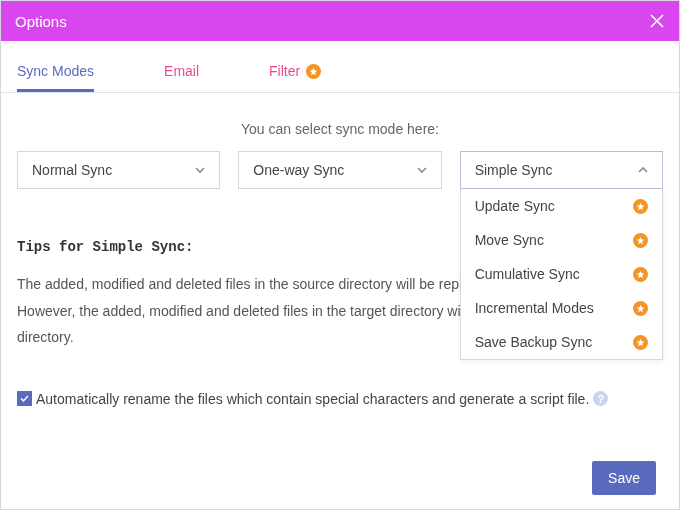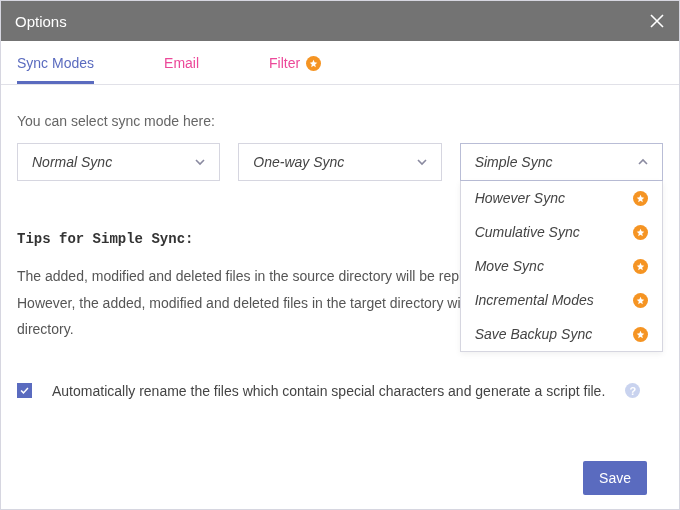--- a/index.html
+++ b/index.html
@@ -9,37 +9,37 @@
     font-size: 14px;
     color: #333;
     background: #fff;
     width: 680px;
     height: 510px;
     border: 1px solid #d6d6e0;
     position: relative;
     overflow: hidden;
   }
   .titlebar {
-    background: #737373;
+    background: #d946ef;
     color: #fff;
     height: 40px;
     display: flex;
     align-items: center;
     justify-content: space-between;
     padding: 0 14px;
     font-size: 15px;
   }
   .close-icon { width: 16px; height: 16px; cursor: pointer; }
   .close-icon svg { display: block; }
   .tabs {
     display: flex;
     align-items: flex-end;
     padding: 0 16px;
     border-bottom: 1px solid #e1e1e8;
-    height: 44px;
+    height: 52px;
     gap: 70px;
   }
   .tab {
     padding: 12px 0 10px 0;
     font-size: 14px;
     color: #ec4899;
     cursor: pointer;
     border-bottom: 3px solid transparent;
     display: flex;
     align-items: center;
@@ -52,35 +52,34 @@
   }
   .star-icon {
     width: 15px; height: 15px;
     display: inline-flex;
     align-items: center; justify-content: center;
     background: #f59423;
     border-radius: 50%;
   }
   .star-icon svg { width: 9px; height: 9px; fill: #fff; display:block;}
   .content { padding: 18px 16px 0 16px; position: relative; }
-  .hint { color: #666; margin: 10px 0 14px 0; }
+  .hint { color: #666; margin: 10px 0 14px 0; text-align: center; }
   .selects-row { display: flex; gap: 18px; }
   .select {
     flex: 1;
     border: 1px solid #d6d6e0;
     height: 38px;
     display: flex;
     align-items: center;
     justify-content: space-between;
     padding: 0 12px 0 14px;
     color: #444;
     cursor: pointer;
     background: #fff;
     position: relative;
-    font-style: italic;
   }
   .select.open { border-color: #b9bdd6; }
   .chev { width: 14px; height: 14px; }
   .chev svg { display:block; }
   .chev path { stroke: #8a8aa0; stroke-width: 1.6; fill: none; }
   .dropdown {
     position: absolute;
     top: 37px;
     left: -1px;
     right: -1px;
@@ -96,21 +95,21 @@
     justify-content: space-between;
     padding: 9px 14px;
     color: #444;
     cursor: pointer;
   }
   .tips-title { font-weight: 600; margin: 50px 0 16px 0; color: #333; font-family: Liberation Mono, monospace; }
   .tips-body { color: #555; line-height: 1.9; }
   .check-row {
     display: flex;
     align-items: center;
-    gap: 20px;
+    gap: 4px;
     margin-top: 40px;
     color: #444;
   }
   .checkbox {
     width: 15px; height: 15px;
     background: #5a6bbf;
     display: inline-flex;
     align-items: center; justify-content: center;
     cursor: pointer;
     flex-shrink: 0;
@@ -124,21 +123,21 @@
     font-size: 11px;
     font-weight: 600;
     display: inline-flex;
     align-items: center; justify-content: center;
     flex-shrink: 0;
     cursor: pointer;
   }
   .footer {
     position: absolute;
     bottom: 14px;
-    right: 32px;
+    right: 23px;
   }
   .save-btn {
     background: #5a6bbf;
     color: #fff;
     border: none;
     padding: 9px 16px;
     font-size: 14px;
     cursor: pointer;
     border-radius: 2px;
   }
@@ -194,37 +193,37 @@
     </div>
     <div class="select open">
       <span>Simple Sync</span>
       <span class="chev">
         <svg viewBox="0 0 14 14">
             <path d="M3 9 L7 5 L11 9"></path>
           </svg>
       </span>
       <div class="dropdown">
         <div class="dropdown-item">
-          <span>However Sync</span>
+          <span>Update Sync</span>
+          <span class="star-icon">
+              <svg viewBox="0 0 24 24">
+                <path d="M12 2l2.9 6.9L22 10l-5.5 4.8L18.2 22 12 18.3 5.8 22l1.7-7.2L2 10l7.1-1.1z"></path>
+              </svg>
+            </span>
+        </div>
+        <div class="dropdown-item">
+          <span>Move Sync</span>
           <span class="star-icon">
               <svg viewBox="0 0 24 24">
                 <path d="M12 2l2.9 6.9L22 10l-5.5 4.8L18.2 22 12 18.3 5.8 22l1.7-7.2L2 10l7.1-1.1z"></path>
               </svg>
             </span>
         </div>
         <div class="dropdown-item">
           <span>Cumulative Sync</span>
-          <span class="star-icon">
-              <svg viewBox="0 0 24 24">
-                <path d="M12 2l2.9 6.9L22 10l-5.5 4.8L18.2 22 12 18.3 5.8 22l1.7-7.2L2 10l7.1-1.1z"></path>
-              </svg>
-            </span>
-        </div>
-        <div class="dropdown-item">
-          <span>Move Sync</span>
           <span class="star-icon">
               <svg viewBox="0 0 24 24">
                 <path d="M12 2l2.9 6.9L22 10l-5.5 4.8L18.2 22 12 18.3 5.8 22l1.7-7.2L2 10l7.1-1.1z"></path>
               </svg>
             </span>
         </div>
         <div class="dropdown-item">
           <span>Incremental Modes</span>
           <span class="star-icon">
               <svg viewBox="0 0 24 24">

